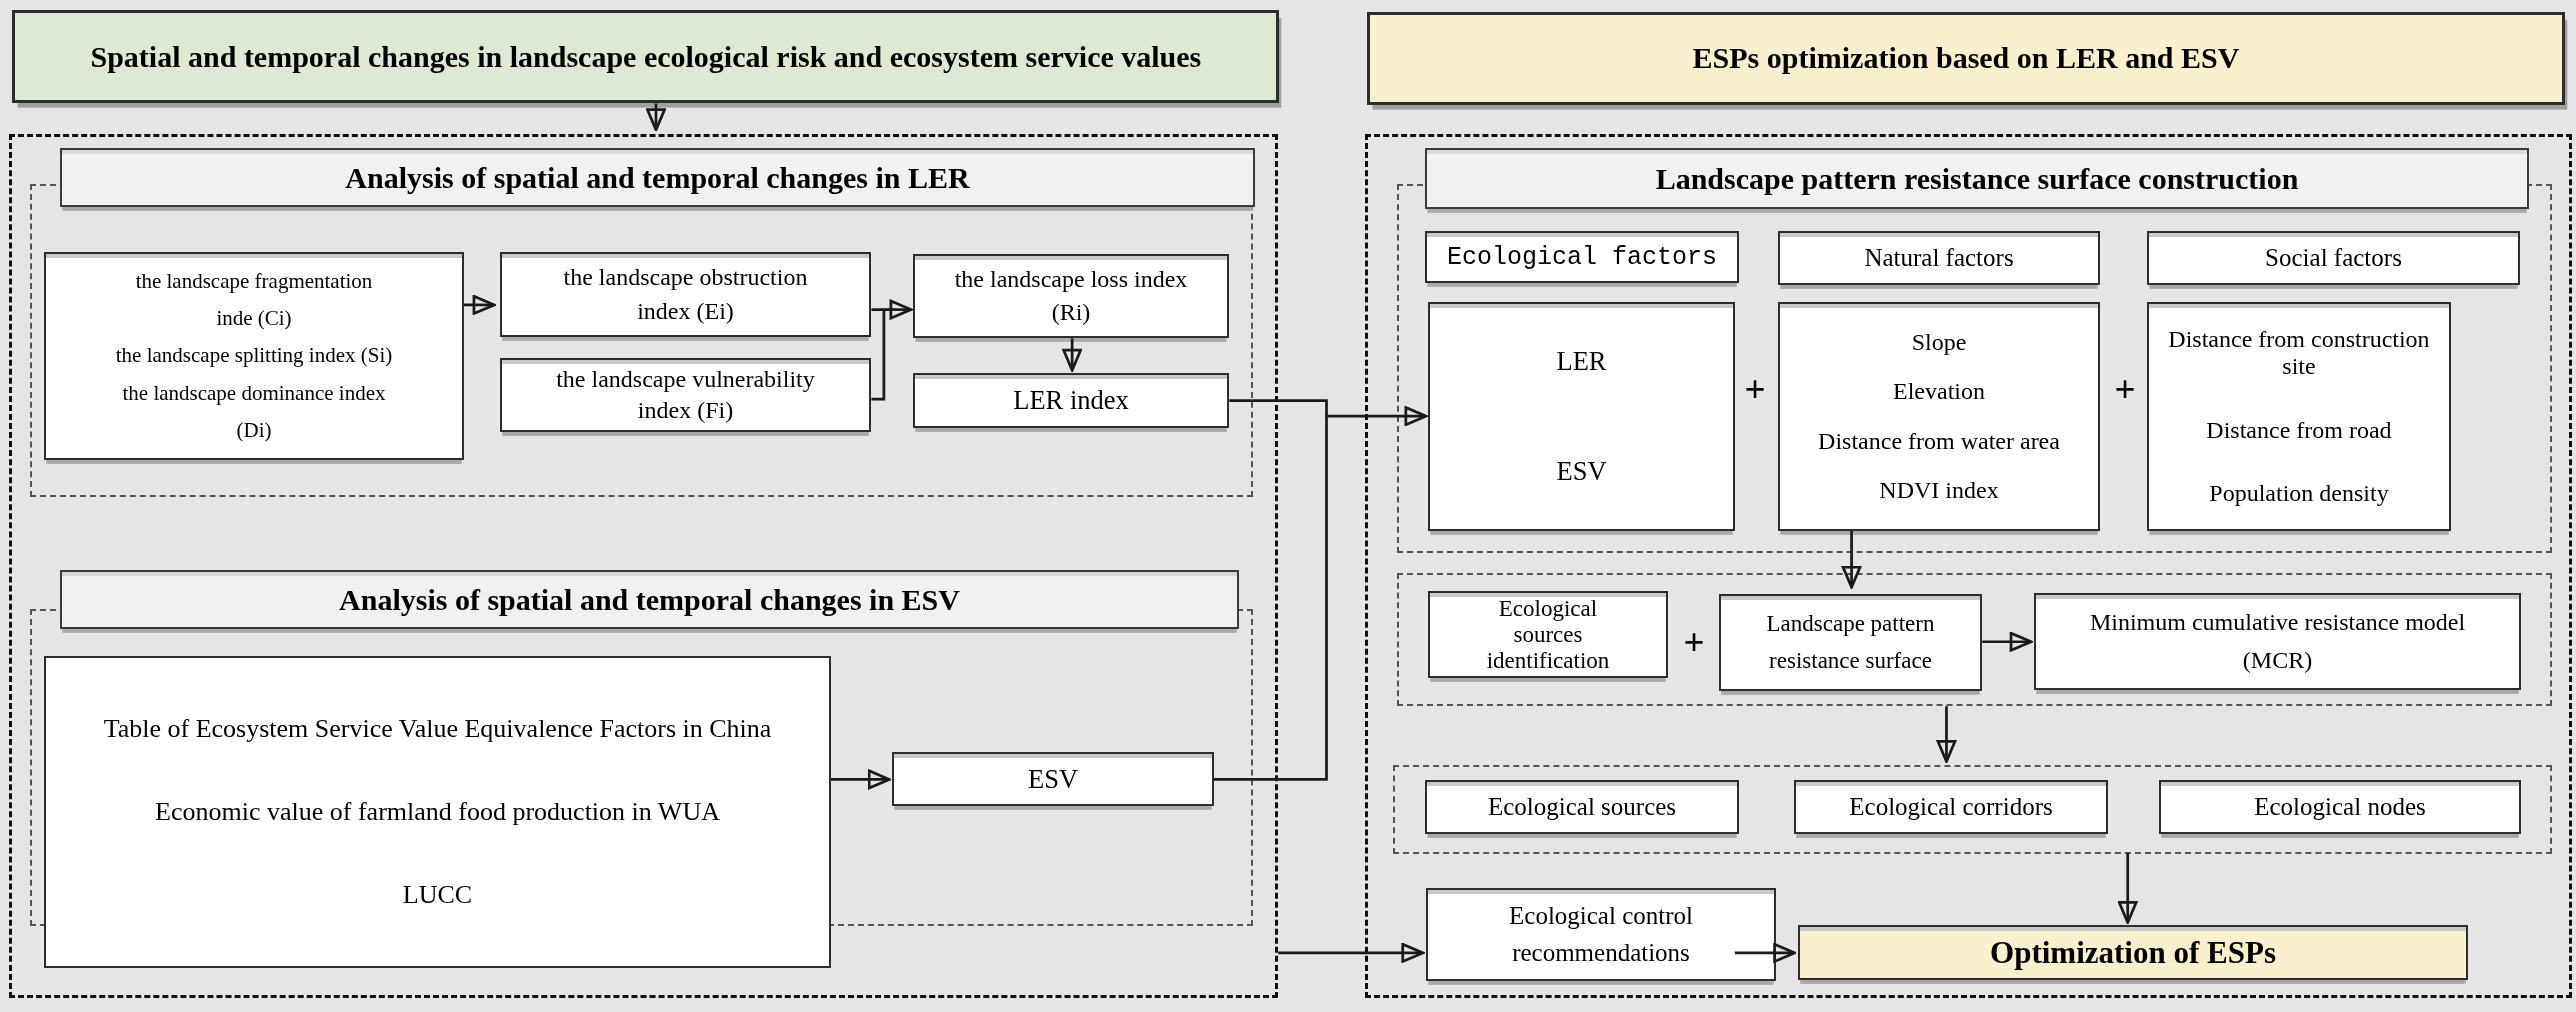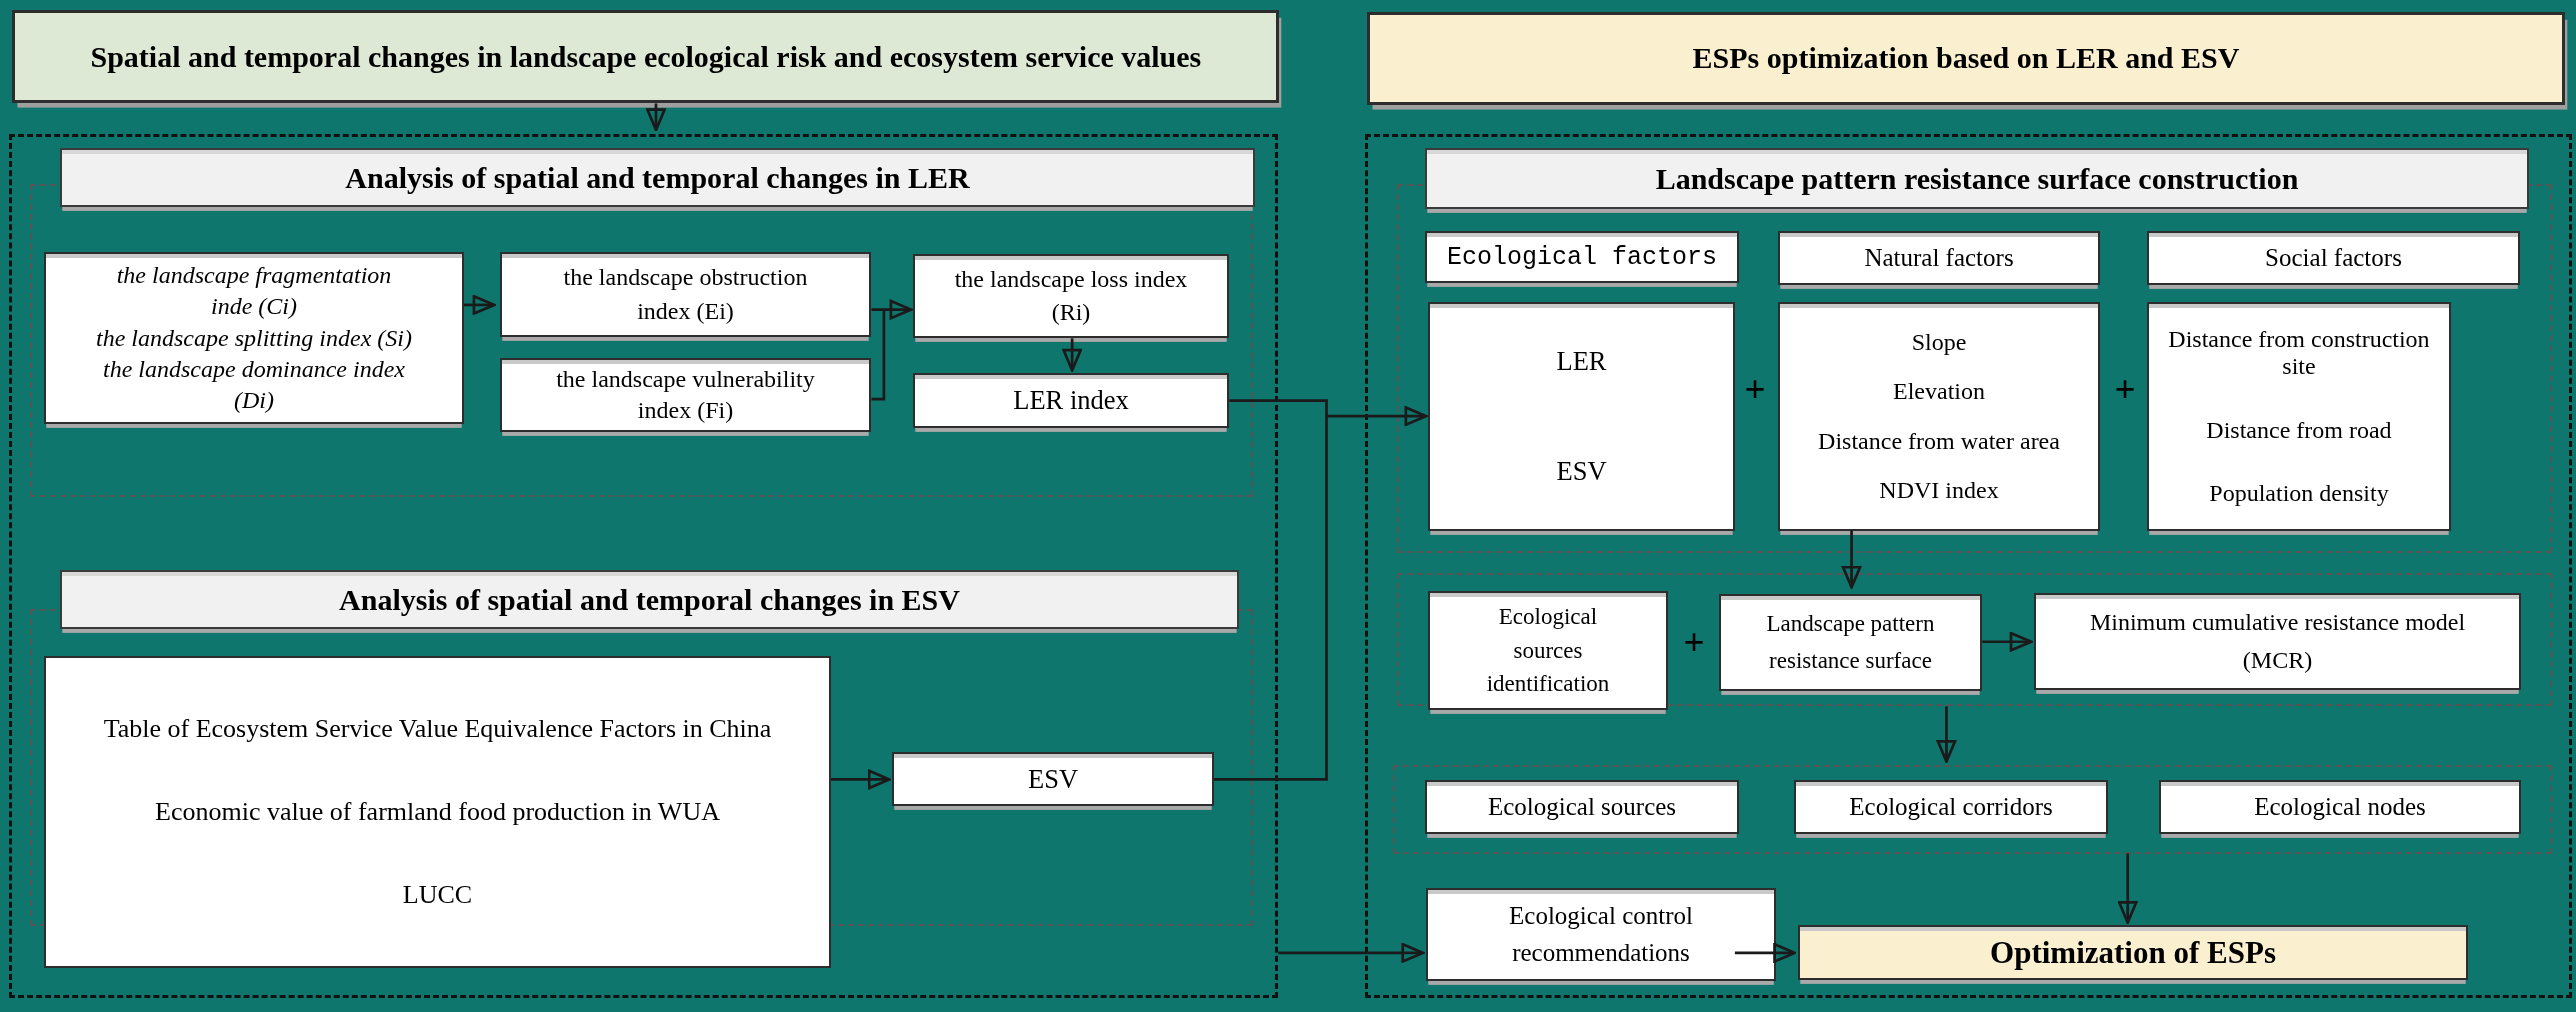--- a/index.html
+++ b/index.html
@@ -1,17 +1,17 @@
 <!DOCTYPE html>
 <html style="font-size:12.4px"><head>
 <meta charset="utf-8">
 <style>
   html,body{margin:0;padding:0;background:#ffffff;}
   #canvas{
-    position:relative;width:2576px;height:1012px;background:#0f766e;
+    position:relative;width:2576px;height:1012px;background:#e5e5e5;
     font-family:"Liberation Serif","DejaVu Serif",serif;color:#000;overflow:hidden;
   }
   .banner{
     position:absolute;display:flex;align-items:center;justify-content:center;text-align:center;
     font-weight:bold;font-size:30px;border:3.1px solid #2d2d2d;box-sizing:border-box;
     box-shadow:3.9px 6.2px 0 -1.6px #9f9f9f;z-index:3;padding:0 23px;
   }
   .dashed-outer{
     position:absolute;border:3.9px dashed #111;box-sizing:border-box;z-index:1;
   }
@@ -45,21 +45,21 @@
 
   <div class="banner green" style="left:12.4px;top:10px;width:1267px;height:93px;">Spatial and temporal changes in landscape ecological risk and ecosystem service values</div>
   <div class="banner cream" style="left:1367px;top:11.7px;width:1198px;height:93px;">ESPs optimization based on LER and ESV</div>
 
   <div class="dashed-outer" style="left:9.3px;top:134px;width:1269px;height:864px;"></div>
   <div class="dashed-outer" style="left:1365px;top:134px;width:1207px;height:864px;"></div>
 
   <div class="dotted-inner" style="left:30px;top:184px;width:1223px;height:313px;"></div>
   <div class="section-title" style="left:60px;top:148px;width:1195px;height:59px;">Analysis of spatial and temporal changes in LER</div>
 
-  <div class="box" style="left:44px;top:252px;width:420px;height:172px;font-size:24px;font-style:italic;">
+  <div class="box" style="left:44px;top:252px;width:420px;height:208px;font-size:21px;">
     <span class="ln">the landscape fragmentation</span>
     <span class="ln">inde (Ci)</span>
     <span class="ln">the landscape splitting index (Si)</span>
     <span class="ln">the landscape dominance index</span>
     <span class="ln">(Di)</span>
   </div>
 
   <div class="box" style="left:500px;top:252px;width:371px;height:85px;font-size:24px;">
     <span class="ln">the landscape obstruction</span>
     <span class="ln">index (Ei)</span>
@@ -112,21 +112,21 @@
   <span class="plus" style="left:2125px;top:389px;">+</span>
 
   <div class="box" style="left:2147px;top:302px;width:304px;height:229px;font-size:24px;justify-content:space-around;">
     <span class="ln">Distance from construction site</span>
     <span class="ln">Distance from road</span>
     <span class="ln">Population density</span>
   </div>
 
   <div class="dotted-inner" style="left:1397px;top:573px;width:1155px;height:133px;"></div>
 
-  <div class="box" style="left:1428px;top:591px;width:240px;height:119px;font-size:23px;">
+  <div class="box" style="left:1428px;top:591px;width:240px;height:87px;font-size:23px;">
     <span class="ln">Ecological</span>
     <span class="ln">sources</span>
     <span class="ln">identification</span>
   </div>
 
   <span class="plus" style="left:1694px;top:642px;">+</span>
 
   <div class="box" style="left:1719px;top:594px;width:263px;height:97px;font-size:23px;">
     <span class="ln">Landscape pattern</span>
     <span class="ln">resistance surface</span>

